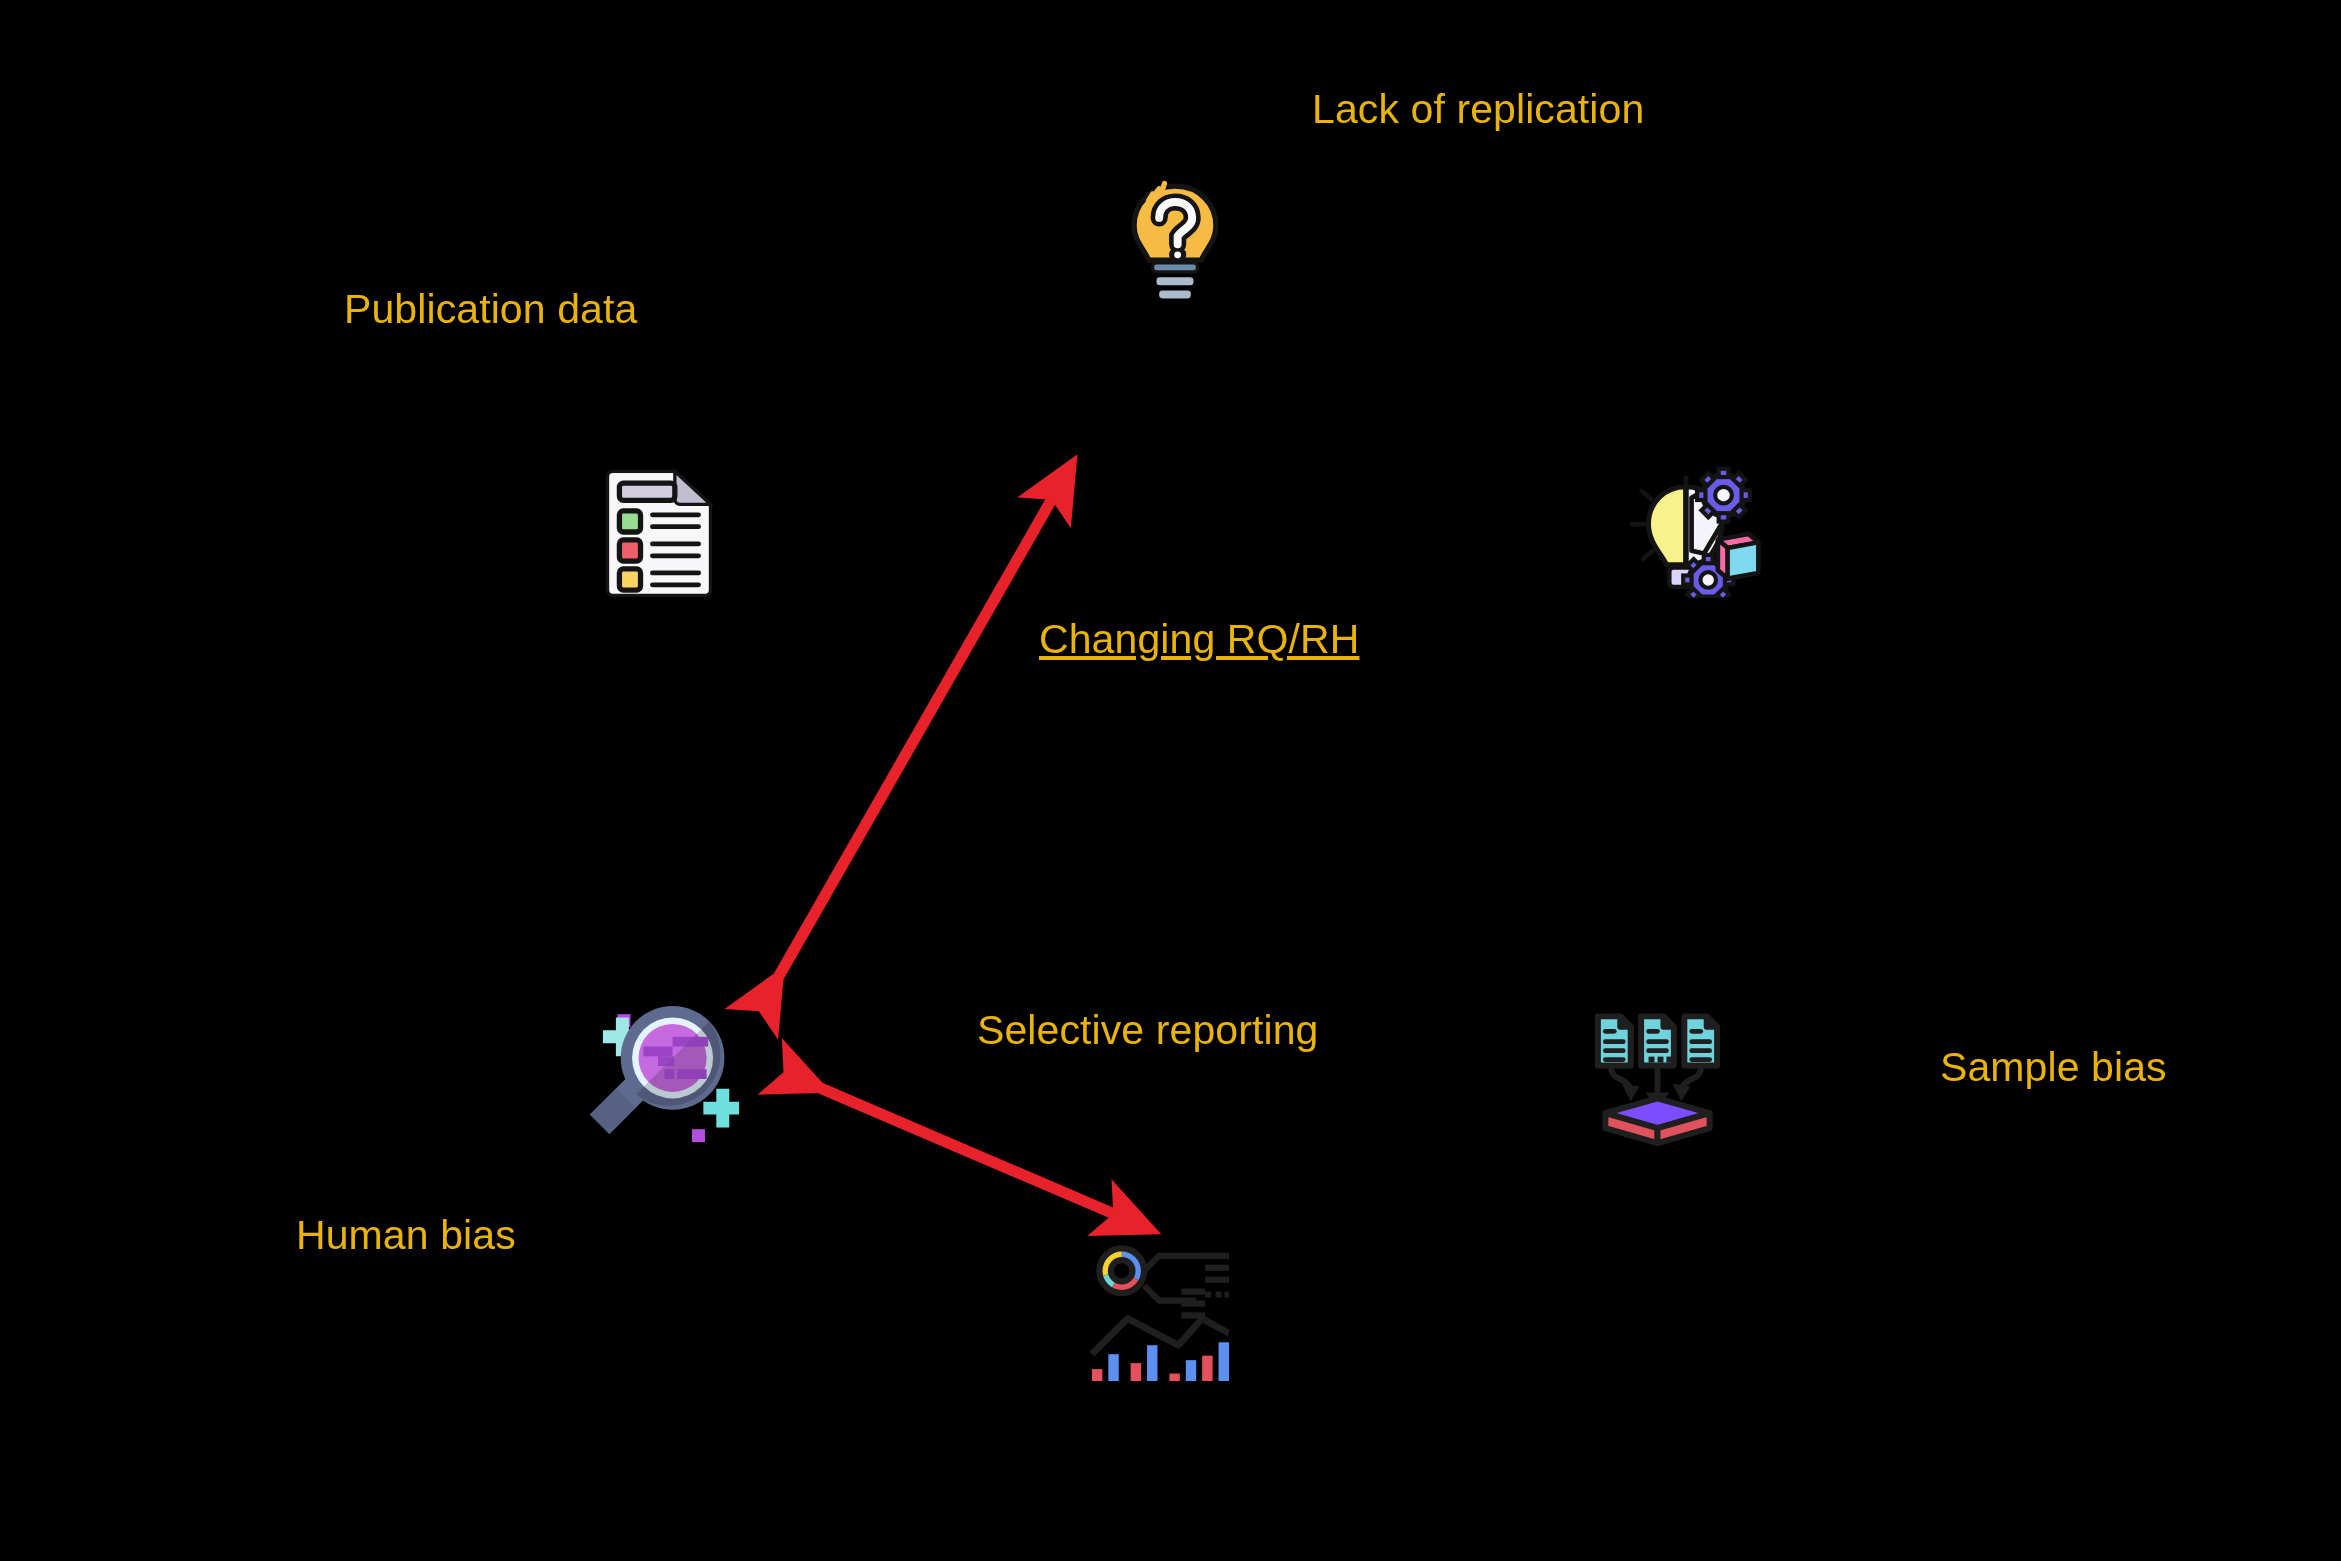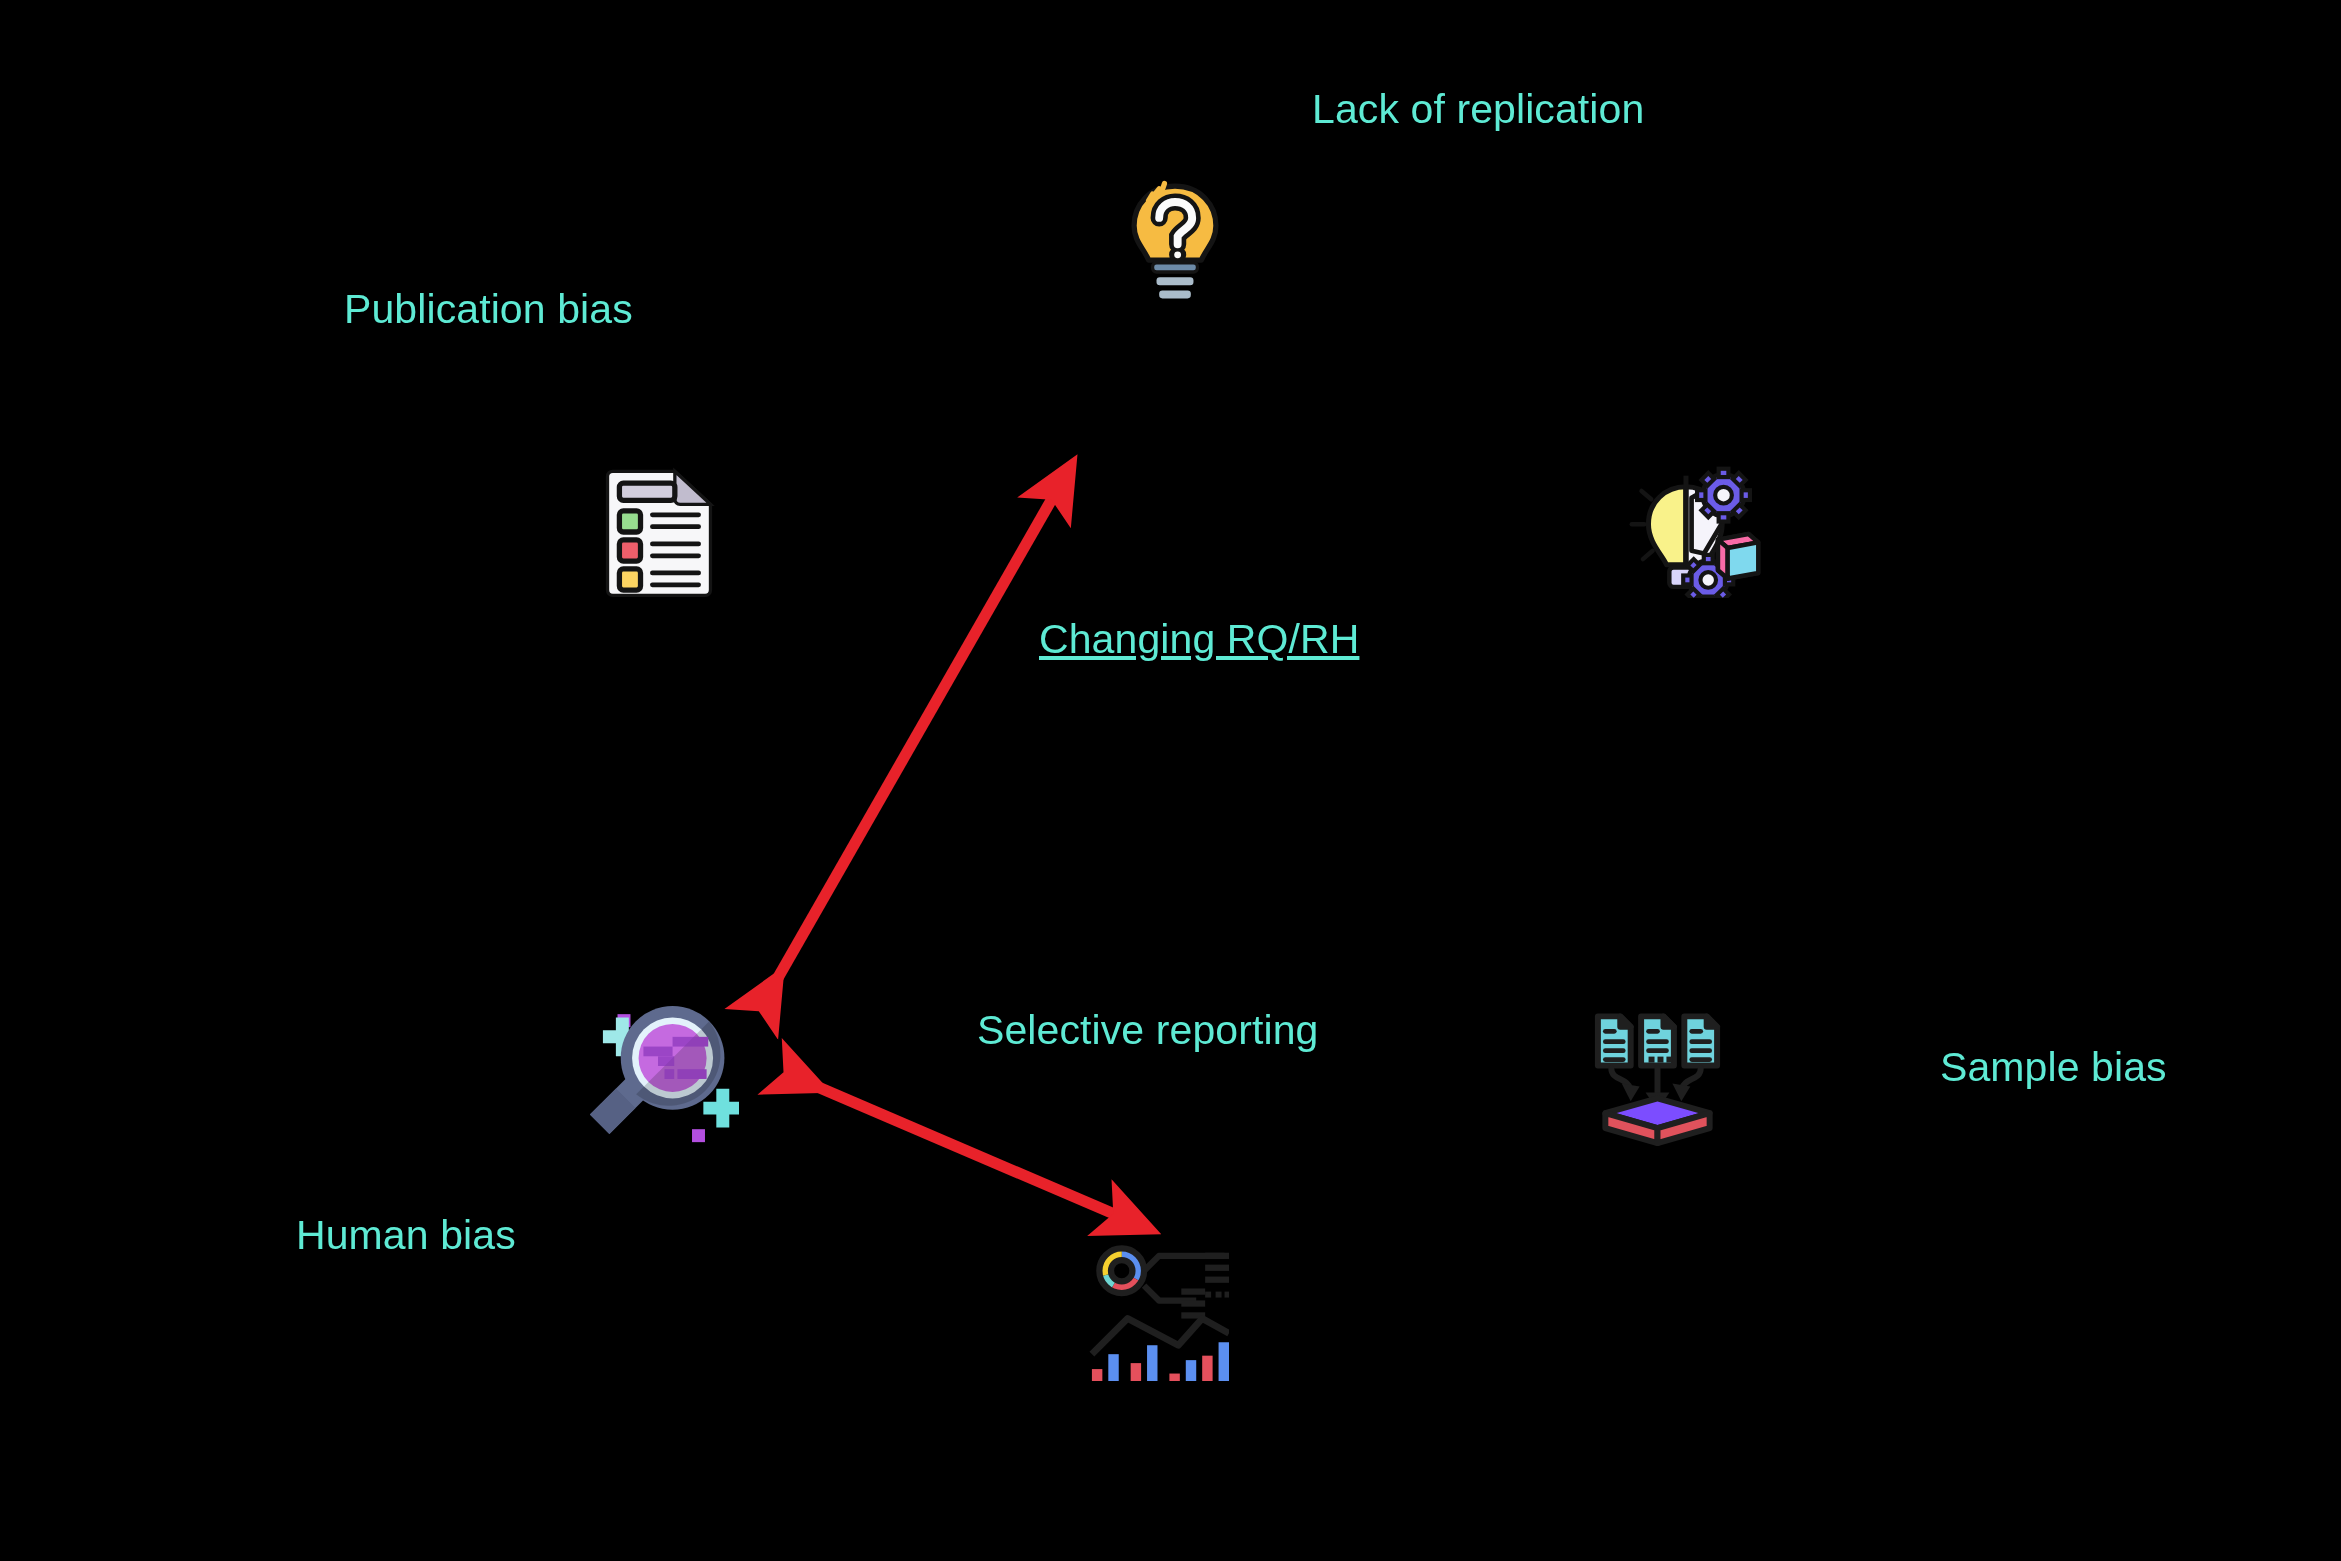--- a/index.html
+++ b/index.html
@@ -10,21 +10,21 @@
   #canvas {
     position: relative;
     width: 2342px;
     height: 1562px;
     background: #000000;
     overflow: hidden;
     font-family: "Liberation Sans", sans-serif;
   }
   .label {
     position: absolute;
-    color: #5eead4;
+    color: #eab308;
     font-size: 41px;
     font-weight: 400;
     white-space: nowrap;
     letter-spacing: 0.1px;
     line-height: 1;
   }
   .node-icon {
     position: absolute;
   }
   .arrow-layer {
@@ -45,21 +45,21 @@
     <defs>
       <marker id="ah" markerWidth="6" markerHeight="6" refX="3.1" refY="3" orient="auto" markerUnits="strokeWidth">
         <path d="M0,0.25 L6,3 L0,5.75 L1.35,3 Z" fill="#e8222a"></path>
       </marker>
     </defs>
     <line x1="1163" y1="1504" x2="1606" y2="730" stroke="#e8222a" stroke-width="17" marker-start="url(#ah)" marker-end="url(#ah)"></line>
     <line x1="1213" y1="1634" x2="1712" y2="1848" stroke="#e8222a" stroke-width="17" marker-start="url(#ah)" marker-end="url(#ah)"></line>
   </svg>
 
   <div class="label" style="left:1312px;top:89px;">Lack of replication</div>
-  <div class="label" style="left:344px;top:289px;">Publication bias</div>
+  <div class="label" style="left:344px;top:289px;">Publication data</div>
   <div class="label" style="left:1039px;top:619px;text-decoration:underline;">Changing RQ/RH</div>
   <div class="label" style="left:977px;top:1010px;">Selective reporting</div>
   <div class="label" style="left:1940px;top:1047px;">Sample bias</div>
   <div class="label" style="left:296px;top:1215px;">Human bias</div>
 
   <div class="node-icon" style="left:1109px;top:173px;width:132px;height:132px;">
     <svg viewBox="0 0 100 100" width="132" height="132">
       <path d="M50 10 C31 10 19 24 19 40 C19 52 27 58 30 66 L70 66 C73 58 81 52 81 40 C81 24 69 10 50 10 Z" fill="#f6bb42" stroke="#141414" stroke-width="4" stroke-linejoin="round"></path>
       <path d="M38 12 L34 17 M42 8 L40 14 M33 16 L30 21" stroke="#f6bb42" stroke-width="4" stroke-linecap="round"></path>
       <path d="M38 34 C38 26 44 22 50 22 C57 22 63 26 63 34 C63 41 55 43 52 48 L52 54" fill="none" stroke="#141414" stroke-width="13" stroke-linecap="round"></path>

